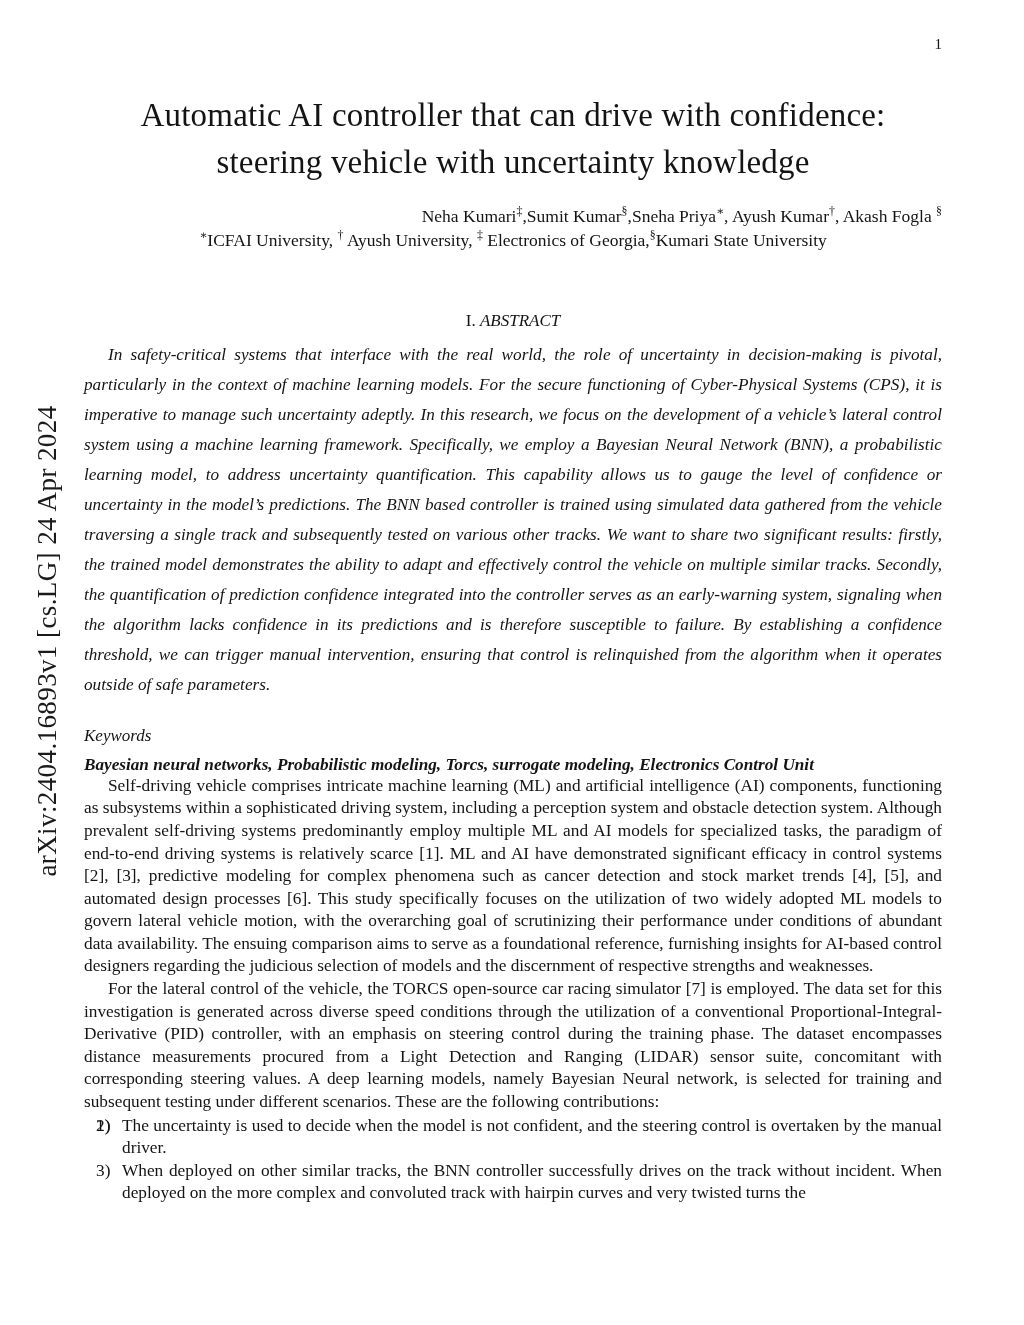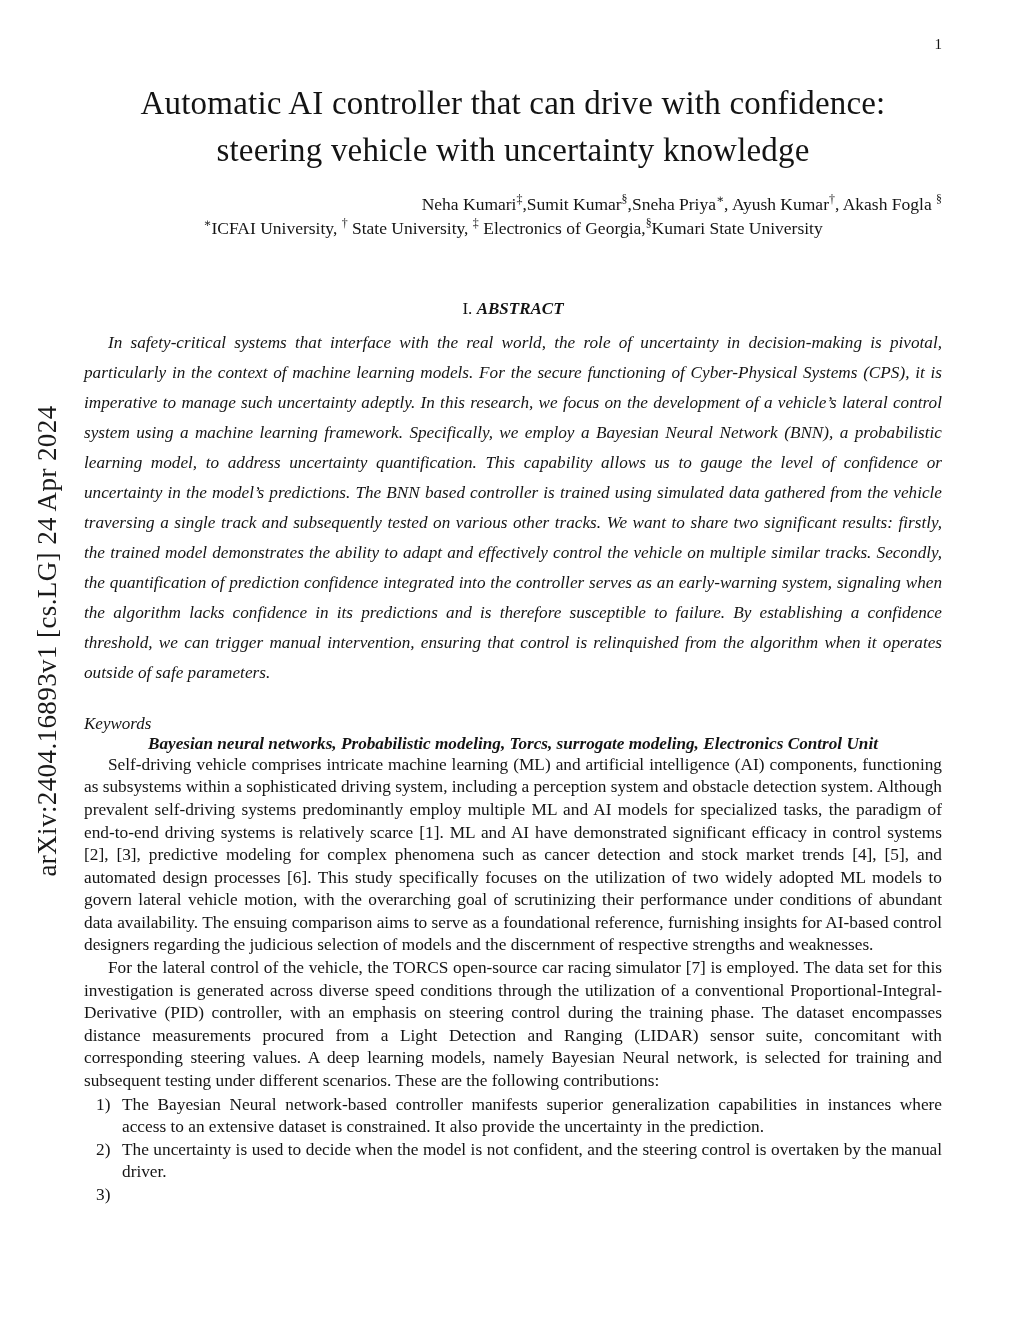--- a/index.html
+++ b/index.html
@@ -28,21 +28,21 @@
     transform-origin: center;
     white-space: nowrap;
     font-size: 27px;
     letter-spacing: 0.4px;
     color: #1a1a1a;
   }
 
   .content {
     position: absolute;
     left: 84px;
-    top: 4px;
+    top: 16px;
     width: 858px;
   }
 
   .paper-title {
     margin: 76px auto 0 auto;
     max-width: 790px;
     text-align: center;
     font-size: 33px;
     line-height: 1.42;
     font-weight: normal;
@@ -60,43 +60,43 @@
     font-size: 17.5px;
   }
   sup { font-size: 68%; vertical-align: super; line-height: 0; }
 
   .section-heading {
     margin-top: 60px;
     text-align: center;
     font-size: 17px;
   }
   .section-heading .sec-num { font-style: normal; }
-  .abstract-title { font-weight: bold; font-style: italic; }
+  .abstract-title { font-weight: normal; font-style: italic; }
   .intro-title { font-variant: small-caps; letter-spacing: 0.6px; }
 
   .abstract-text {
     margin-top: 9px;
     font-size: 17.2px;
     line-height: 30px;
     font-style: italic;
     text-align: justify;
     text-indent: 24px;
   }
 
   .keywords-label {
     margin-top: 26px;
     font-style: italic;
     font-size: 17px;
     text-align: left;
   }
   .keywords-text {
+    margin-top: 9px;
     font-weight: bold;
     font-style: italic;
     font-size: 17.2px;
-    text-align: center;
   }
 
   .intro-heading { margin-top: 20px; }
 
   .body-para {
     font-size: 17.3px;
     line-height: 22.6px;
     text-align: justify;
     text-indent: 24px;
   }
@@ -126,45 +126,45 @@
 
   <div class="content">
 
     <h1 class="paper-title">Automatic AI controller that can drive with confidence: steering vehicle with uncertainty knowledge</h1>
 
     <div class="author-line">
       <span><span>Neha Kumari</span><sup>‡</sup><span>,</span></span><span><span>Sumit Kumar</span><sup>§</sup><span>,</span></span><span><span>Sneha Priya</span><sup>∗</sup><span>, </span></span><span><span>Ayush Kumar</span><sup>†</sup><span>, </span></span><span><span>Akash Fogla </span><sup>§</sup><span></span></span>
     </div>
 
     <div class="affiliation-line">
-      <span><sup>∗</sup><span>ICFAI University, </span></span><span><sup>†</sup><span> State University, </span></span><span><sup>‡</sup><span> Electronics of Georgia,</span></span><span><sup>§</sup><span>Kumari State University</span></span>
+      <span><sup>∗</sup><span>ICFAI University, </span></span><span><sup>†</sup><span> Ayush University, </span></span><span><sup>‡</sup><span> Electronics of Georgia,</span></span><span><sup>§</sup><span>Kumari State University</span></span>
     </div>
 
     <div class="section-heading">
       <span class="sec-num">I.</span>
       <span class="abstract-title">ABSTRACT</span>
     </div>
 
     <p class="abstract-text">In safety-critical systems that interface with the real world, the role of uncertainty in decision-making is pivotal, particularly in the context of machine learning models. For the secure functioning of Cyber-Physical Systems (CPS), it is imperative to manage such uncertainty adeptly. In this research, we focus on the development of a vehicle’s lateral control system using a machine learning framework. Specifically, we employ a Bayesian Neural Network (BNN), a probabilistic learning model, to address uncertainty quantification. This capability allows us to gauge the level of confidence or uncertainty in the model’s predictions. The BNN based controller is trained using simulated data gathered from the vehicle traversing a single track and subsequently tested on various other tracks. We want to share two significant results: firstly, the trained model demonstrates the ability to adapt and effectively control the vehicle on multiple similar tracks. Secondly, the quantification of prediction confidence integrated into the controller serves as an early-warning system, signaling when the algorithm lacks confidence in its predictions and is therefore susceptible to failure. By establishing a confidence threshold, we can trigger manual intervention, ensuring that control is relinquished from the algorithm when it operates outside of safe parameters.</p>
 
     <div class="keywords-label">Keywords</div>
     <div class="keywords-text">Bayesian neural networks, Probabilistic modeling, Torcs, surrogate modeling, Electronics Control Unit</div>
 
 
     <p class="body-para">Self-driving vehicle comprises intricate machine learning (ML) and artificial intelligence (AI) components, functioning as subsystems within a sophisticated driving system, including a perception system and obstacle detection system. Although prevalent self-driving systems predominantly employ multiple ML and AI models for specialized tasks, the paradigm of end-to-end driving systems is relatively scarce [1]. ML and AI have demonstrated significant efficacy in control systems [2], [3], predictive modeling for complex phenomena such as cancer detection and stock market trends [4], [5], and automated design processes [6]. This study specifically focuses on the utilization of two widely adopted ML models to govern lateral vehicle motion, with the overarching goal of scrutinizing their performance under conditions of abundant data availability. The ensuing comparison aims to serve as a foundational reference, furnishing insights for AI-based control designers regarding the judicious selection of models and the discernment of respective strengths and weaknesses.</p>
     <p class="body-para">For the lateral control of the vehicle, the TORCS open-source car racing simulator [7] is employed. The data set for this investigation is generated across diverse speed conditions through the utilization of a conventional Proportional-Integral-Derivative (PID) controller, with an emphasis on steering control during the training phase. The dataset encompasses distance measurements procured from a Light Detection and Ranging (LIDAR) sensor suite, concomitant with corresponding steering values. A deep learning models, namely Bayesian Neural network, is selected for training and subsequent testing under different scenarios. These are the following contributions:</p>
 
     <div class="contrib-list">
       <div class="contrib-item">
         <span class="contrib-marker">1)</span>
-        <span>The Bayesian Neural network-based controller manifests superior generalization capabilities in instances where access to an extensive dataset is constrained. It also provide the uncertainty in the prediction.</span>
       </div>
       <div class="contrib-item">
         <span class="contrib-marker">2)</span>
         <span>The uncertainty is used to decide when the model is not confident, and the steering control is overtaken by the manual driver.</span>
       </div>
       <div class="contrib-item">
         <span class="contrib-marker">3)</span>
+        <span>When deployed on other similar tracks, the BNN controller successfully drives on the track without incident. When deployed on the more complex and convoluted track with hairpin curves and very twisted turns the</span>
       </div>
     </div>
 
   </div>
 </div>
 
 </body></html>

